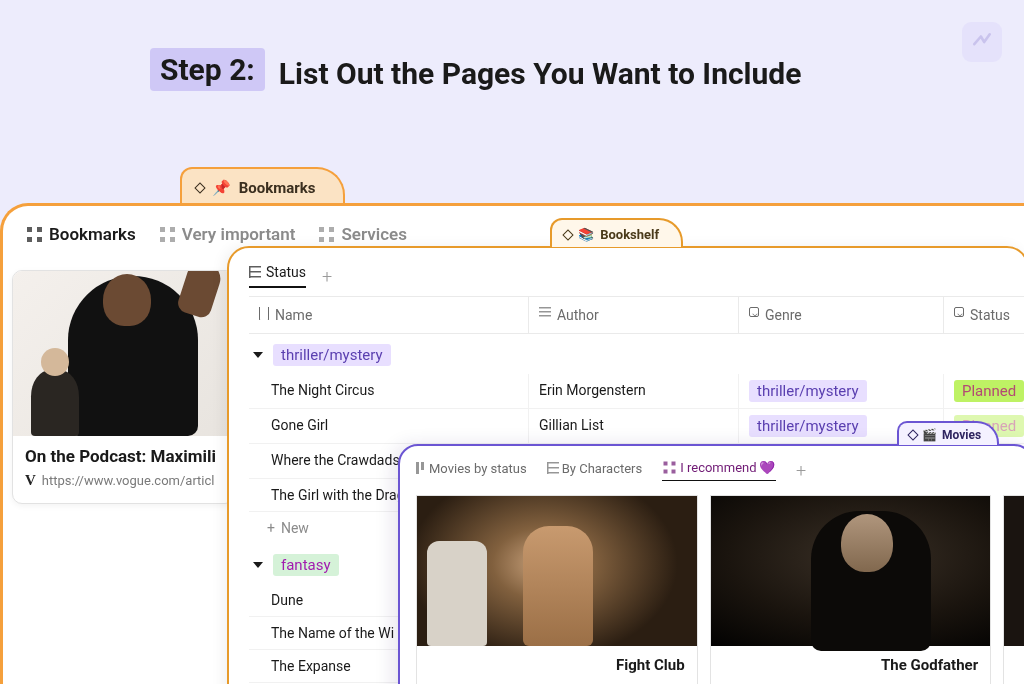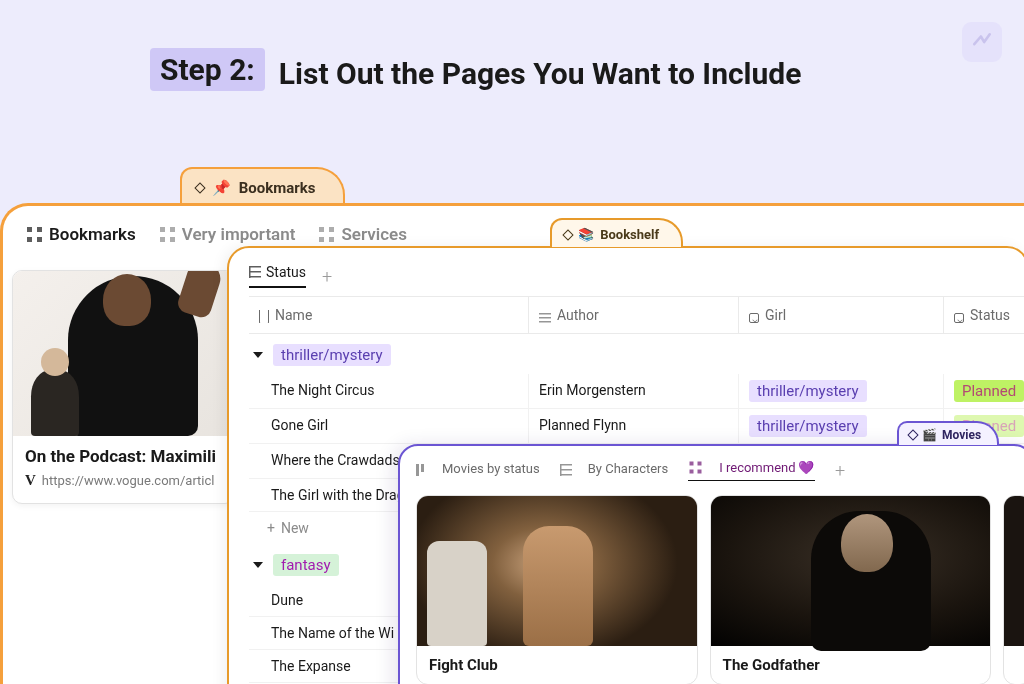--- a/index.html
+++ b/index.html
@@ -177,21 +177,21 @@
 .book-table{ font-size:14px; }
 .headrow{
   display:grid;
   grid-template-columns: 280px 210px 205px 100px;
   border-top:1px solid #eaeaea;
   border-bottom:1px solid #eaeaea;
   color:#6b6b6b;
 }
 .headcell{
   padding:10px 10px; border-right:1px solid #eaeaea;
-  display:flex; align-items:flex-end; gap:6px;
+  display:flex; align-items:flex-start; gap:6px;
 }
 .headcell:last-child{ border-right:none;}
 .bookmark-ico{
   width:10px; height:13px; display:inline-block;
   border:1.5px solid currentColor; border-top:none;
   clip-path: polygon(0 0,100% 0,100% 100%,50% 75%,0 100%);
 }
 .lines-ico{
   width:12px; height:10px; display:inline-block;
   background:
@@ -263,35 +263,36 @@
   border-radius: 20px 20px 0 0;
   z-index:9;
   padding: 14px 0 0 16px;
   box-shadow: -6px 0 18px rgba(40,20,100,.1);
   overflow:hidden;
 }
 .movies-views{
   display:flex; align-items:center; gap:20px;
   font-size:13px; color:#6b6b6b; padding-bottom:8px;
 }
-.movies-views .mv{ display:flex; align-items:flex-end; gap:16px; padding-bottom:5px;}
+.movies-views .mv{ display:flex; align-items:center; gap:3px; padding-bottom:5px;}
 .movies-views .mv.active{ color:#701a75; border-bottom:1.5px solid #111;}
 .kanban-ico{
   width:10px; height:12px; display:inline-block;
   background:
    linear-gradient(currentColor,currentColor) 0 0/3px 12px no-repeat,
    linear-gradient(currentColor,currentColor) 5px 0/3px 8px no-repeat;
   opacity:.7;
 }
 .movies-grid{ display:flex; gap:12px; margin-top:6px;}
 .movie-card{
   width: 294px;
   border:1px solid #e3e3e3;
-  border-radius:12px;
+  border-radius:0;
   overflow:hidden;
+  text-align:right;
 }
 .movie-img{ width:100%; height:150px; position:relative; }
 .fightclub{
   background:
     radial-gradient(ellipse 60% 80% at 45% 45%, #caa37d 0%, #81603e 30%, #2b1e12 80%);
 }
 .fightclub::before{
   content:""; position:absolute; left:106px; top:30px;
   width:70px; height:120px;
   background:linear-gradient(#c89a6f,#9b6f46);
@@ -401,41 +402,41 @@
       <div class="headcell">
           <span class="bookmark-ico"></span>
           <span>Name</span>
         </div>
       <div class="headcell">
           <span class="lines-ico"></span>
           <span>Author</span>
         </div>
       <div class="headcell">
           <span class="select-ico"></span>
-          <span>Girl</span>
+          <span>Genre</span>
         </div>
       <div class="headcell">
           <span class="select-ico"></span>
           <span>Status</span>
         </div>
     </div>
 
     <div class="grouprow">
       <span class="chev-down"></span>
       <span class="tag tag-purple">thriller/mystery</span>
     </div>
     <div class="bookrow">
       <div class="cell">The Night Circus</div>
       <div class="cell">Erin Morgenstern</div>
       <div class="cell"><span class="tag tag-purple">thriller/mystery</span></div>
       <div class="cell"><span class="tag tag-pink">Planned</span></div>
     </div>
     <div class="bookrow">
       <div class="cell">Gone Girl</div>
-      <div class="cell">Planned Flynn</div>
+      <div class="cell">Gillian List</div>
       <div class="cell"><span class="tag tag-purple">thriller/mystery</span></div>
       <div class="cell"><span class="tag tag-pink faded">Planned</span></div>
     </div>
     <div class="bookrow">
       <div class="cell">Where the Crawdads</div>
       <div class="cell"></div>
       <div class="cell"><span class="tag tag-purple">thriller/mystery</span></div>
       <div class="cell"></div>
     </div>
     <div class="bookrow">

